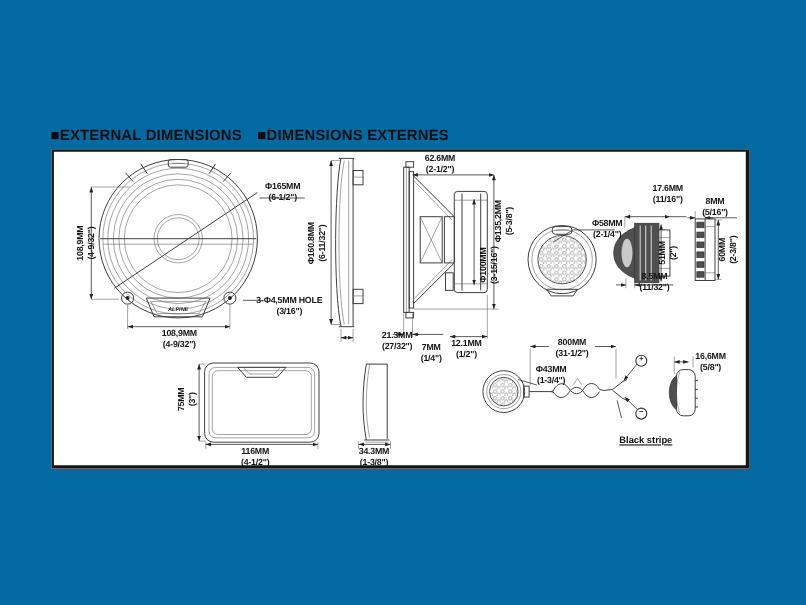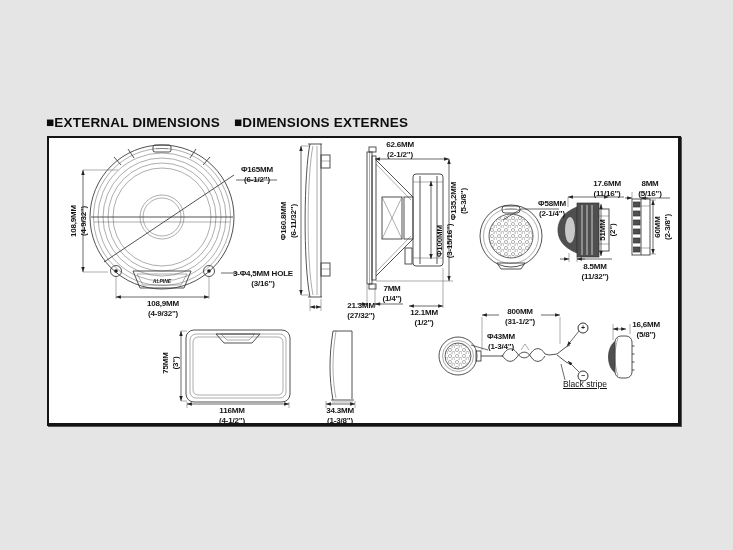--- a/index.html
+++ b/index.html
@@ -1,16 +1,16 @@
 <!DOCTYPE html>
 <html><head>
 <meta charset="utf-8">
 <style>
   html,body{margin:0;padding:0;background:#fff;}
-  #stage{position:relative;width:733px;height:550px;background:#e5e5e5;overflow:hidden;
+  #stage{position:relative;width:733px;height:550px;background:#0369a1;overflow:hidden;
          font-family:"Liberation Sans",sans-serif;}
   .title{position:absolute;left:46px;top:115px;font-size:13.5px;font-weight:bold;color:#0d0d0d;
          letter-spacing:.2px;white-space:nowrap;}
   .title span{margin-right:14px;}
   .frame{position:absolute;left:47px;top:136px;width:629px;height:285px;
          border:2px solid #141414;border-right-width:3px;border-bottom-width:3px;
          box-shadow:1px 1px 0 #555;background:#fff;}
   svg{position:absolute;left:0;top:0;}
   .ln{stroke:#3e3e3e;fill:none;stroke-width:.9;}
   .tn{stroke:#5a5a5a;fill:none;stroke-width:.5;}
@@ -20,22 +20,22 @@
   .wt{fill:#fff;stroke:#3e3e3e;stroke-width:.9;}
   .pl{stroke:#777;fill:none;stroke-width:.55;}
   .mk{fill:#222;stroke:none;}
   .dim{position:absolute;transform:translate(-50%,-50%);text-align:center;
        font-size:8px;line-height:9.5px;font-weight:bold;color:#151515;white-space:nowrap;
        letter-spacing:-.2px;}
   .dim.rot{transform:translate(-50%,-50%) rotate(-90deg);}
   .badge{position:absolute;width:9px;height:9px;border:1px solid #333;border-radius:50%;
          transform:translate(-50%,-50%);font-size:7px;line-height:8px;text-align:center;
          color:#222;font-weight:bold;background:#fff;}
-  .stripe{position:absolute;font-size:8.5px;font-weight:normal;color:#111;
-          text-decoration:underline;white-space:nowrap;}
+  .stripe{position:absolute;font-size:8.5px;font-weight:bold;color:#111;
+          text-decoration:underline;white-space:nowrap;margin-top:16px;}
   .logoTxt{font-size:5px;font-style:italic;font-weight:bold;fill:#222;stroke:none;
            text-anchor:middle;font-family:"Liberation Sans",sans-serif;}
 </style>
 </head>
 <body>
 
 <div id="stage">
 
   <div class="title">
     <span>■EXTERNAL DIMENSIONS</span><span>■DIMENSIONS EXTERNES</span>
@@ -299,41 +299,41 @@
       <div>(2-1/2")</div>
   </div>
   <div class="dim rot" style="left:458px;top:201px">
     <div>Φ135,2MM</div>
       <div>(5-3/8")</div>
   </div>
   <div class="dim rot" style="left:444px;top:241px">
     <div>Φ100MM</div>
       <div>(3-15/16")</div>
   </div>
-  <div class="dim" style="left:392px;top:293px">
+  <div class="dim" style="left:392px;top:321px">
     <div>7MM</div>
       <div>(1/4")</div>
   </div>
   <div class="dim" style="left:424px;top:317px">
     <div>12.1MM</div>
       <div>(1/2")</div>
   </div>
   <div class="dim" style="left:552px;top:208px">
     <div>Φ58MM</div>
       <div>(2-1/4")</div>
   </div>
-  <div class="dim" style="left:607px;top:188px">
+  <div class="dim" style="left:607px;top:176px">
     <div>17.6MM</div>
       <div>(11/16")</div>
   </div>
   <div class="dim rot" style="left:607px;top:230px">
     <div>51MM</div>
       <div>(2")</div>
   </div>
-  <div class="dim" style="left:595px;top:271px">
+  <div class="dim" style="left:595px;top:256px">
     <div>8.5MM</div>
       <div>(11/32")</div>
   </div>
   <div class="dim" style="left:650px;top:188px">
     <div>8MM</div>
       <div>(5/16")</div>
   </div>
   <div class="dim rot" style="left:662px;top:227px">
     <div>60MM</div>
       <div>(2-3/8")</div>

